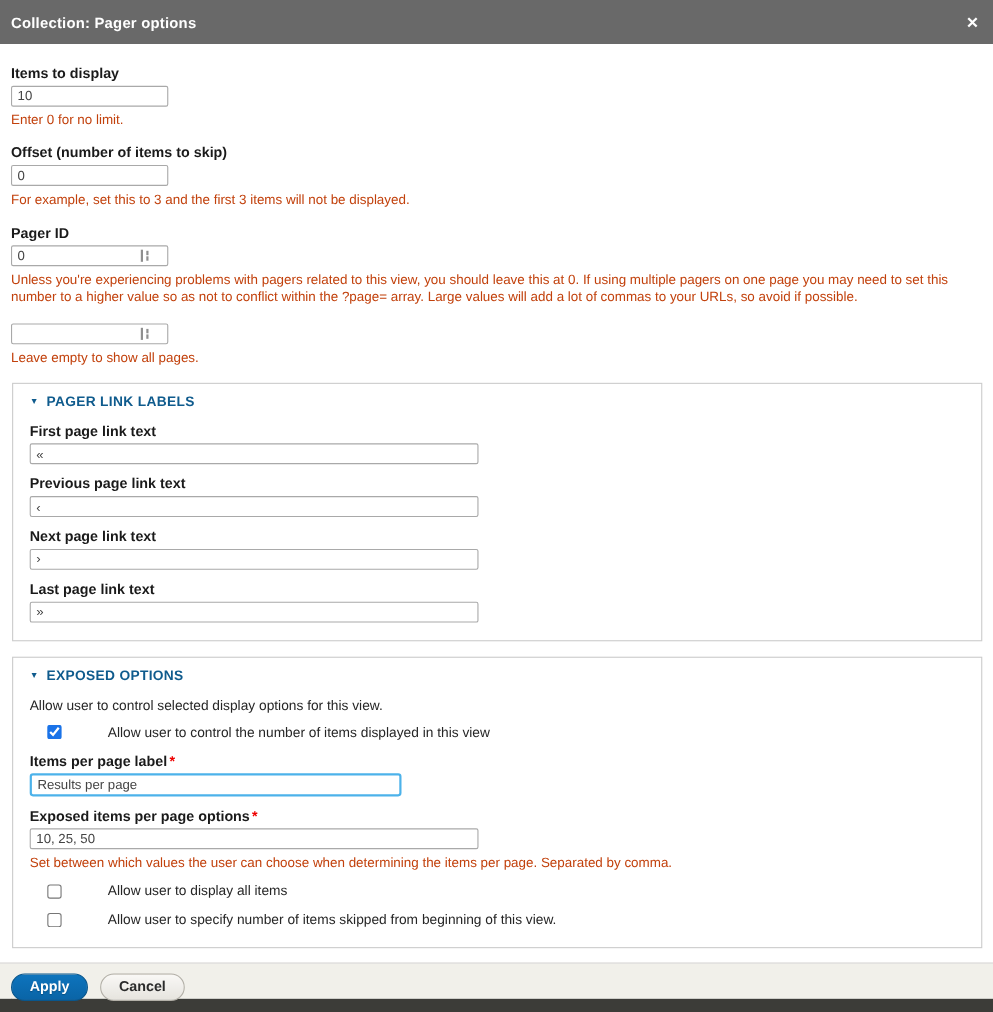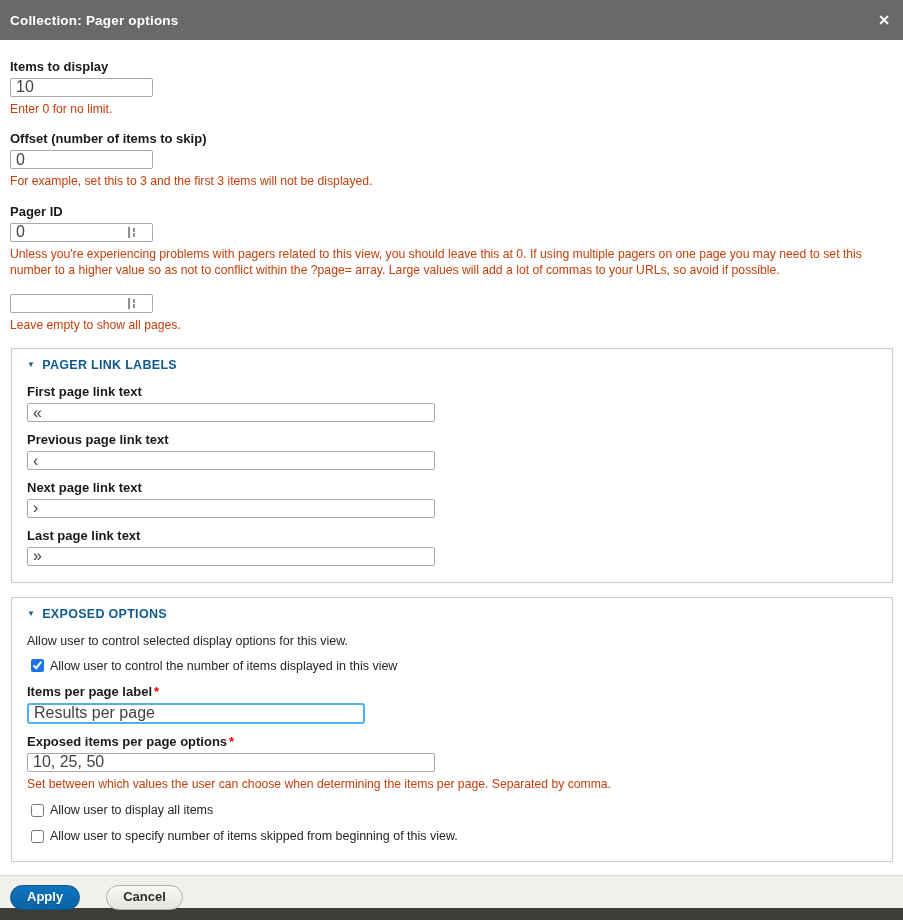--- a/index.html
+++ b/index.html
@@ -26,21 +26,21 @@
 
   .form-item { margin-bottom: 15px; }
   .field-label {
     display: block; font-weight: bold; font-size: 13px; color: #1a1a1a;
     margin-bottom: 3px; line-height: 1.15;
   }
   .required-marker { color: #ee0000; font-weight: bold; margin-left: 2px; }
   input.text-input {
     height: 19px; border: 1px solid #a9a9a9; border-radius: 2px;
     background: #fff; font-family: "Liberation Sans", sans-serif;
-    font-size: 16px; color: #444; padding: 0 5px; display: block;
+    font-size: 12px; color: #444; padding: 0 5px; display: block;
   }
   input.num { width: 143px; }
   input.wide { width: 408px; }
   input.focused {
     border: 2px solid #4cb2ea; border-radius: 3px; height: 21px; width: 338px;
     outline: none;
   }
   .description {
     font-size: 12.2px; color: #c2410c; margin-top: 4px; line-height: 1.35;
     max-width: 880px;
@@ -63,32 +63,32 @@
     font-weight: bold; font-size: 12.5px; letter-spacing: 0.3px;
     margin-bottom: 13px; cursor: pointer;
   }
   .collapse-tri { font-size: 8px; margin-right: 7px; line-height: 1; }
   .panel .form-item { margin-bottom: 11px; }
   .panel .form-item:last-child { margin-bottom: 0; }
 
   .intro-text { font-size: 12.5px; color: #262626; margin: 0 0 11px 0; }
   .checkbox-row {
     display: flex; align-items: center; font-size: 12.5px; color: #262626;
-    margin: 0 0 12px 4px; cursor: default;
+    margin: 0 0 12px 16px; cursor: default; gap: 36px;
   }
   .checkbox-row input[type="checkbox"] {
     width: 13px; height: 13px; margin: 0 6px 0 0; accent-color: #1a73e8;
   }
   .checkbox-row:last-child { margin-bottom: 2px; }
 
   
   .bottom-area { position: absolute; left: 0; right: 0; bottom: 0; }
   .modal-footer {
     border-top: 1px solid #d9d9d9; background: #f1f0ea;
-    padding: 16px 10px 5px 10px; display: flex; align-items: center; gap: 26px;
+    padding: 16px 10px 5px 10px; display: flex; align-items: center; gap: 11px;
     height: 33px;
   }
   .btn {
     font-family: "Liberation Sans", sans-serif; font-weight: bold; font-size: 13px;
     border-radius: 20px; padding: 3px 16px 4px 16px; cursor: pointer; line-height: 1.25;
   }
   .btn-primary {
     background: linear-gradient(#0d74bd, #0a64a6);
     border: 1px solid #09568c; color: #ffffff;
     text-shadow: 0 1px 1px rgba(0,0,0,0.25);

